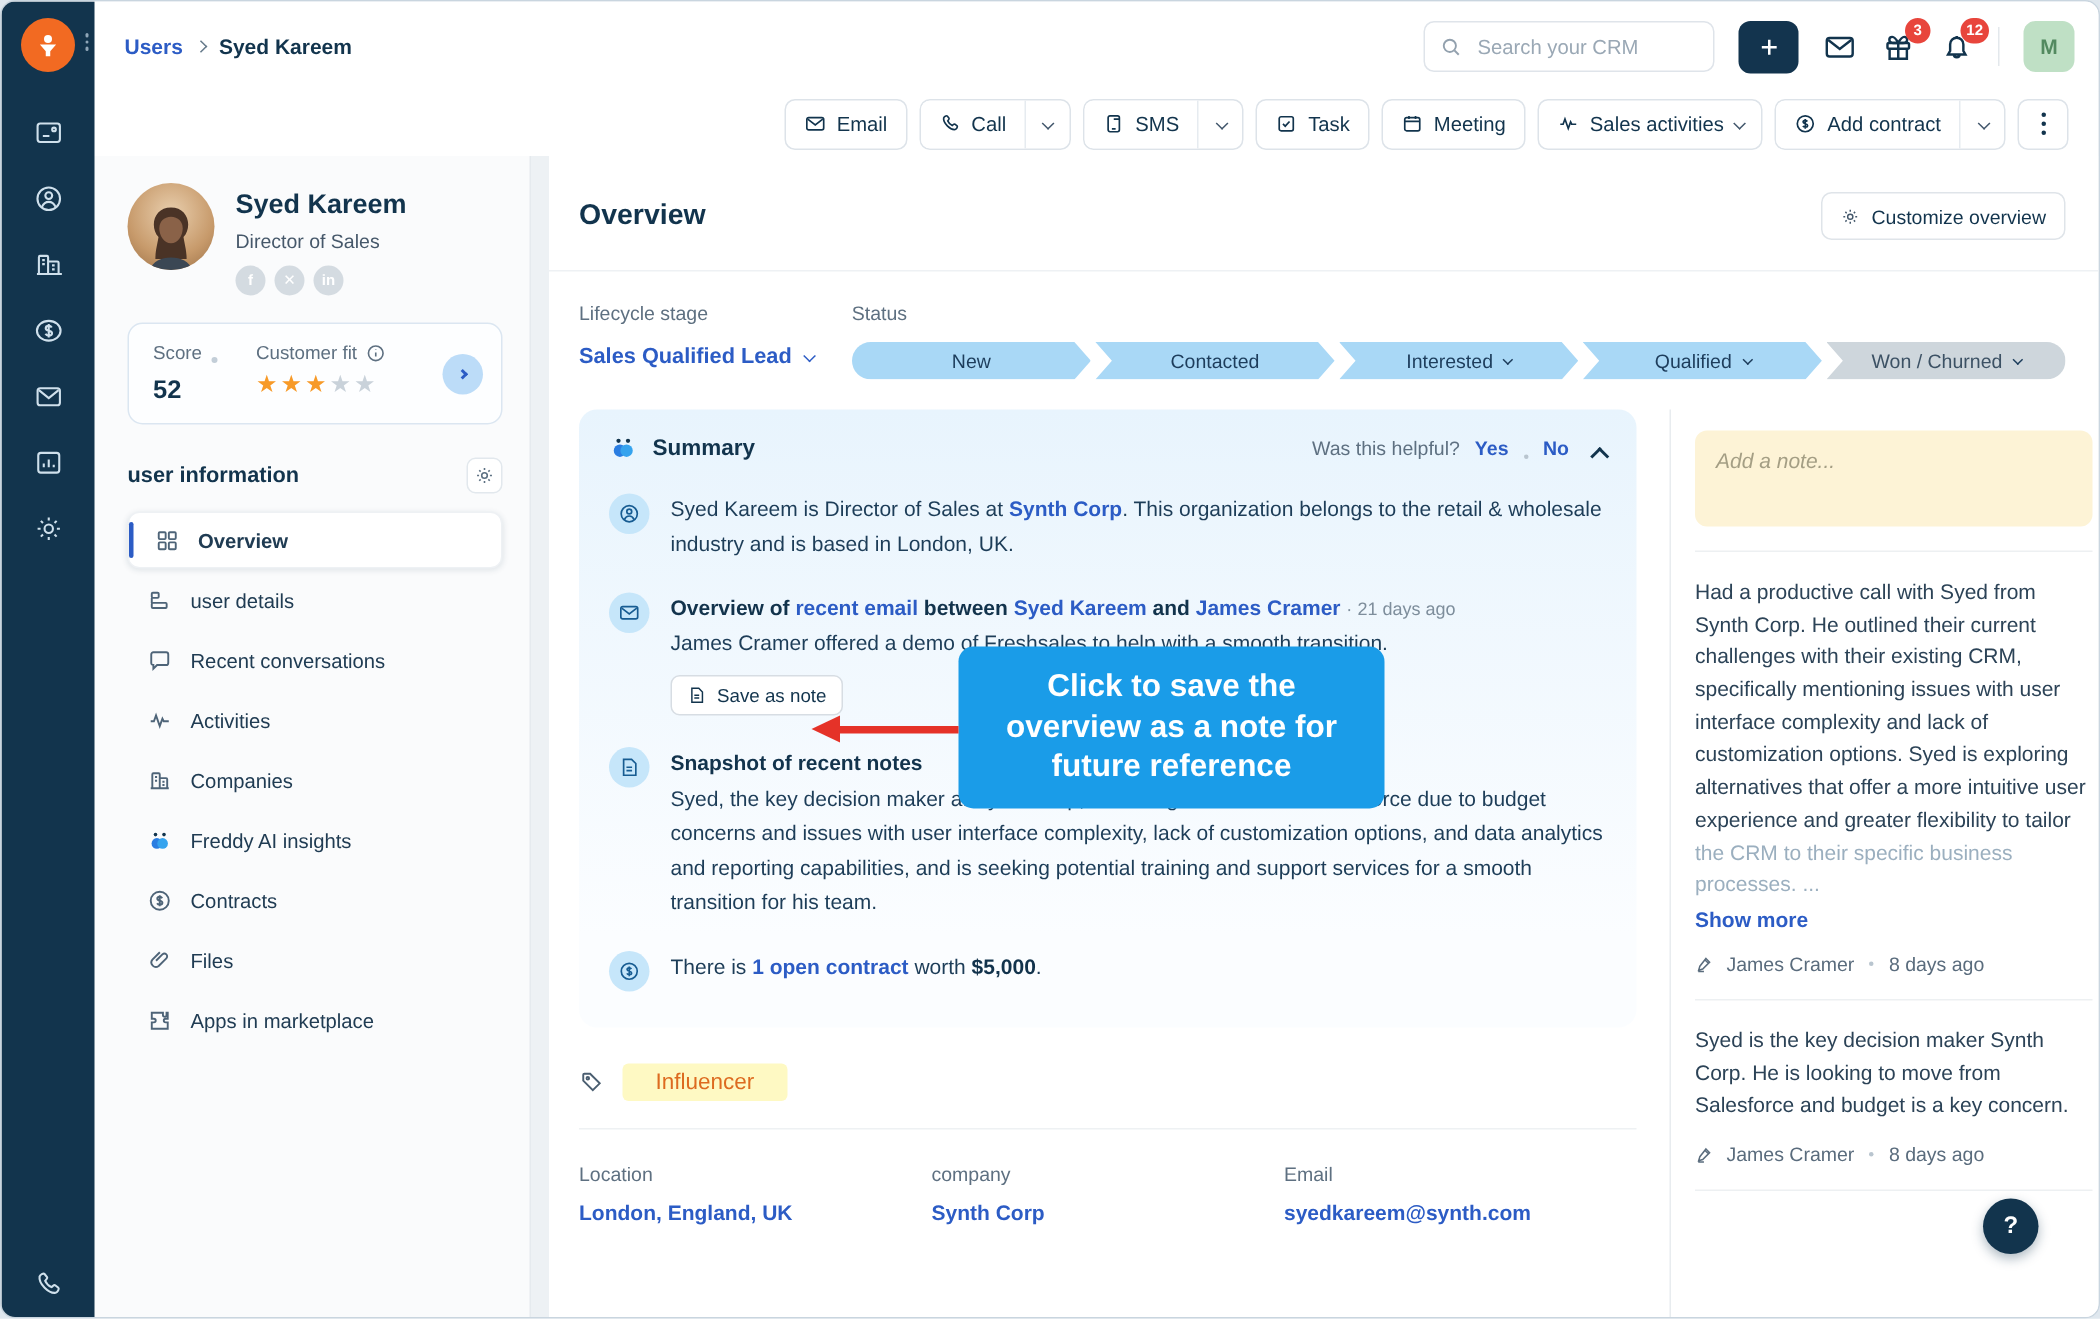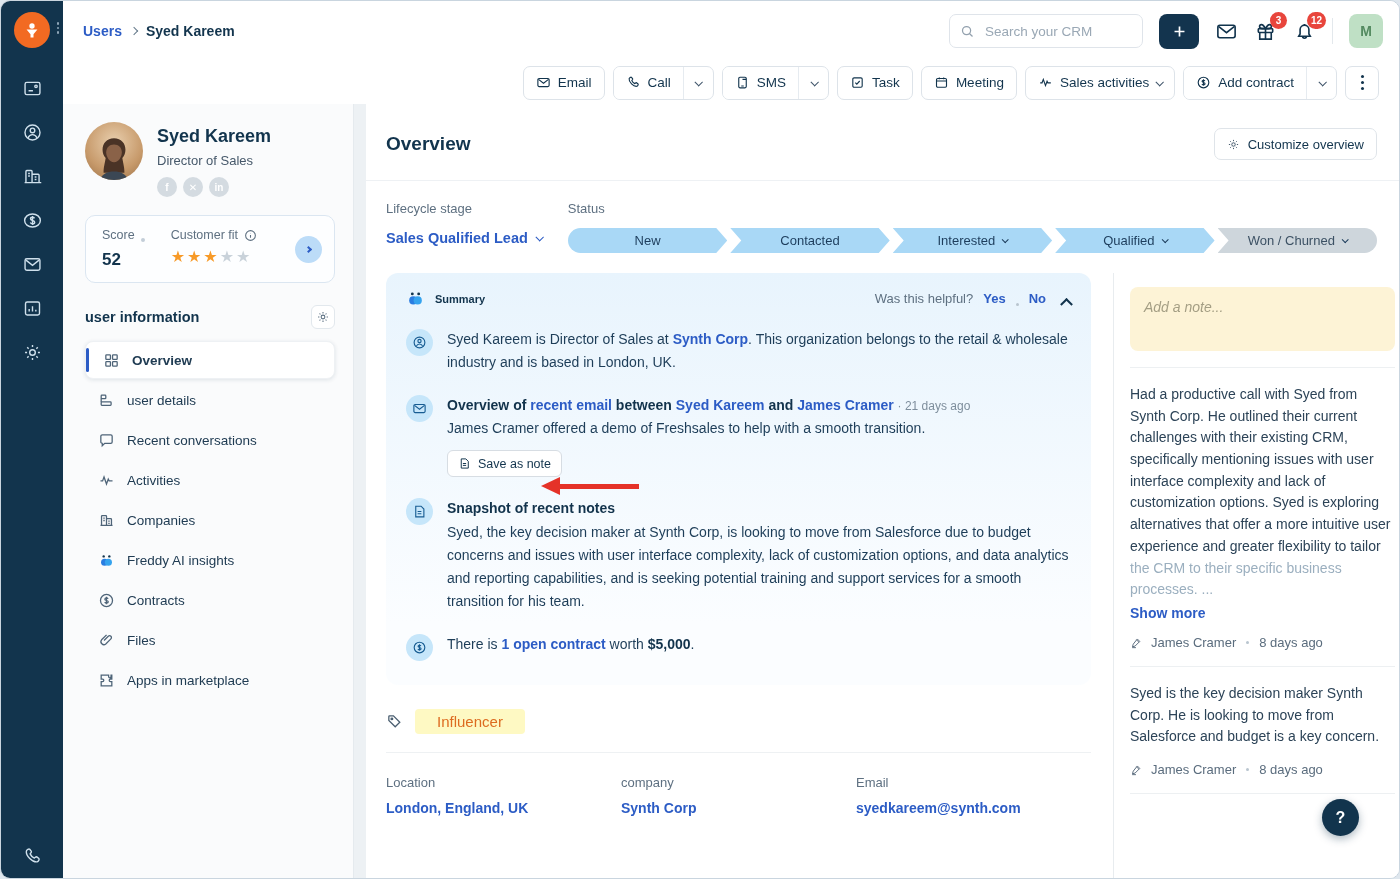--- a/index.html
+++ b/index.html
@@ -86,21 +86,21 @@
   .seg .caret{width:5px;height:5px;border-color:#1d3d5c;}
   .seg.first{border-radius:13px 0 0 13px;clip-path:polygon(0 0,calc(100% - 11px) 0,100% 50%,calc(100% - 11px) 100%,0 100%);}
   .seg.mid{clip-path:polygon(0 0,calc(100% - 11px) 0,100% 50%,calc(100% - 11px) 100%,0 100%,11px 50%);justify-content:center;}
   .seg.last{border-radius:0 13px 13px 0;clip-path:polygon(0 0,100% 0,100% 100%,0 100%,11px 50%);}
   .seg.muted{background:#ced6dc;color:#3c5164;}
   .body-row{display:flex;align-items:stretch;flex:1;margin-top:14px;}
   .sum-col{flex:1;padding:0 22px 20px 20px;}
   
   .sum-card{background:linear-gradient(180deg,#e8f4fd 0%,#fbfdff 85%);border-radius:12px;padding:16px 20px 24px;}
   .sum-head{display:flex;align-items:center;gap:10px;}
-  .sum-title{font-size:11px;font-weight:700;color:#12344d;}
+  .sum-title{font-size:15px;font-weight:700;color:#12344d;}
   .sum-head-r{margin-left:auto;display:flex;align-items:flex-end;gap:10px;font-size:13px;color:#5e7081;}
   .yn{color:#2c5cc5;font-weight:600;cursor:pointer;}
   .dot-sep{width:3px;height:3px;border-radius:50%;background:#b9c5cf;}
   .collapse{width:9px;height:9px;border-left:2px solid #12344d;border-top:2px solid #12344d;transform:rotate(45deg) translate(2px,2px);cursor:pointer;margin-left:6px;}
   .sum-item{display:flex;gap:14px;margin-top:20px;}
   .chip{width:27px;height:27px;border-radius:50%;background:#c6e6fa;color:#175c92;display:flex;align-items:center;justify-content:center;flex-shrink:0;margin-top:1px;}
   .sum-text{font-size:14px;color:#1d3d58;line-height:1.65;}
   .blue-link{color:#2c5cc5;font-weight:600;cursor:pointer;}
   .bold{font-weight:600;color:#12334c;}
   .time-gray{font-size:12px;color:#7e8e9c;font-weight:400;}
@@ -651,18 +651,21 @@
               <span class="dot-sep"></span>
               <span>8 days ago</span>
             </div>
           </div>
           <div class="n-div"></div>
         </aside>
       </div>
     </section>
   </div>
 
+  <div class="callout">
+    <span>Click to save the overview as a note for future reference</span>
+  </div>
   <div class="arrow-shaft"></div>
   <div class="arrow-head"></div>
 
   <div class="help-fab">?</div>
 
 </div>
 
 </body></html>

